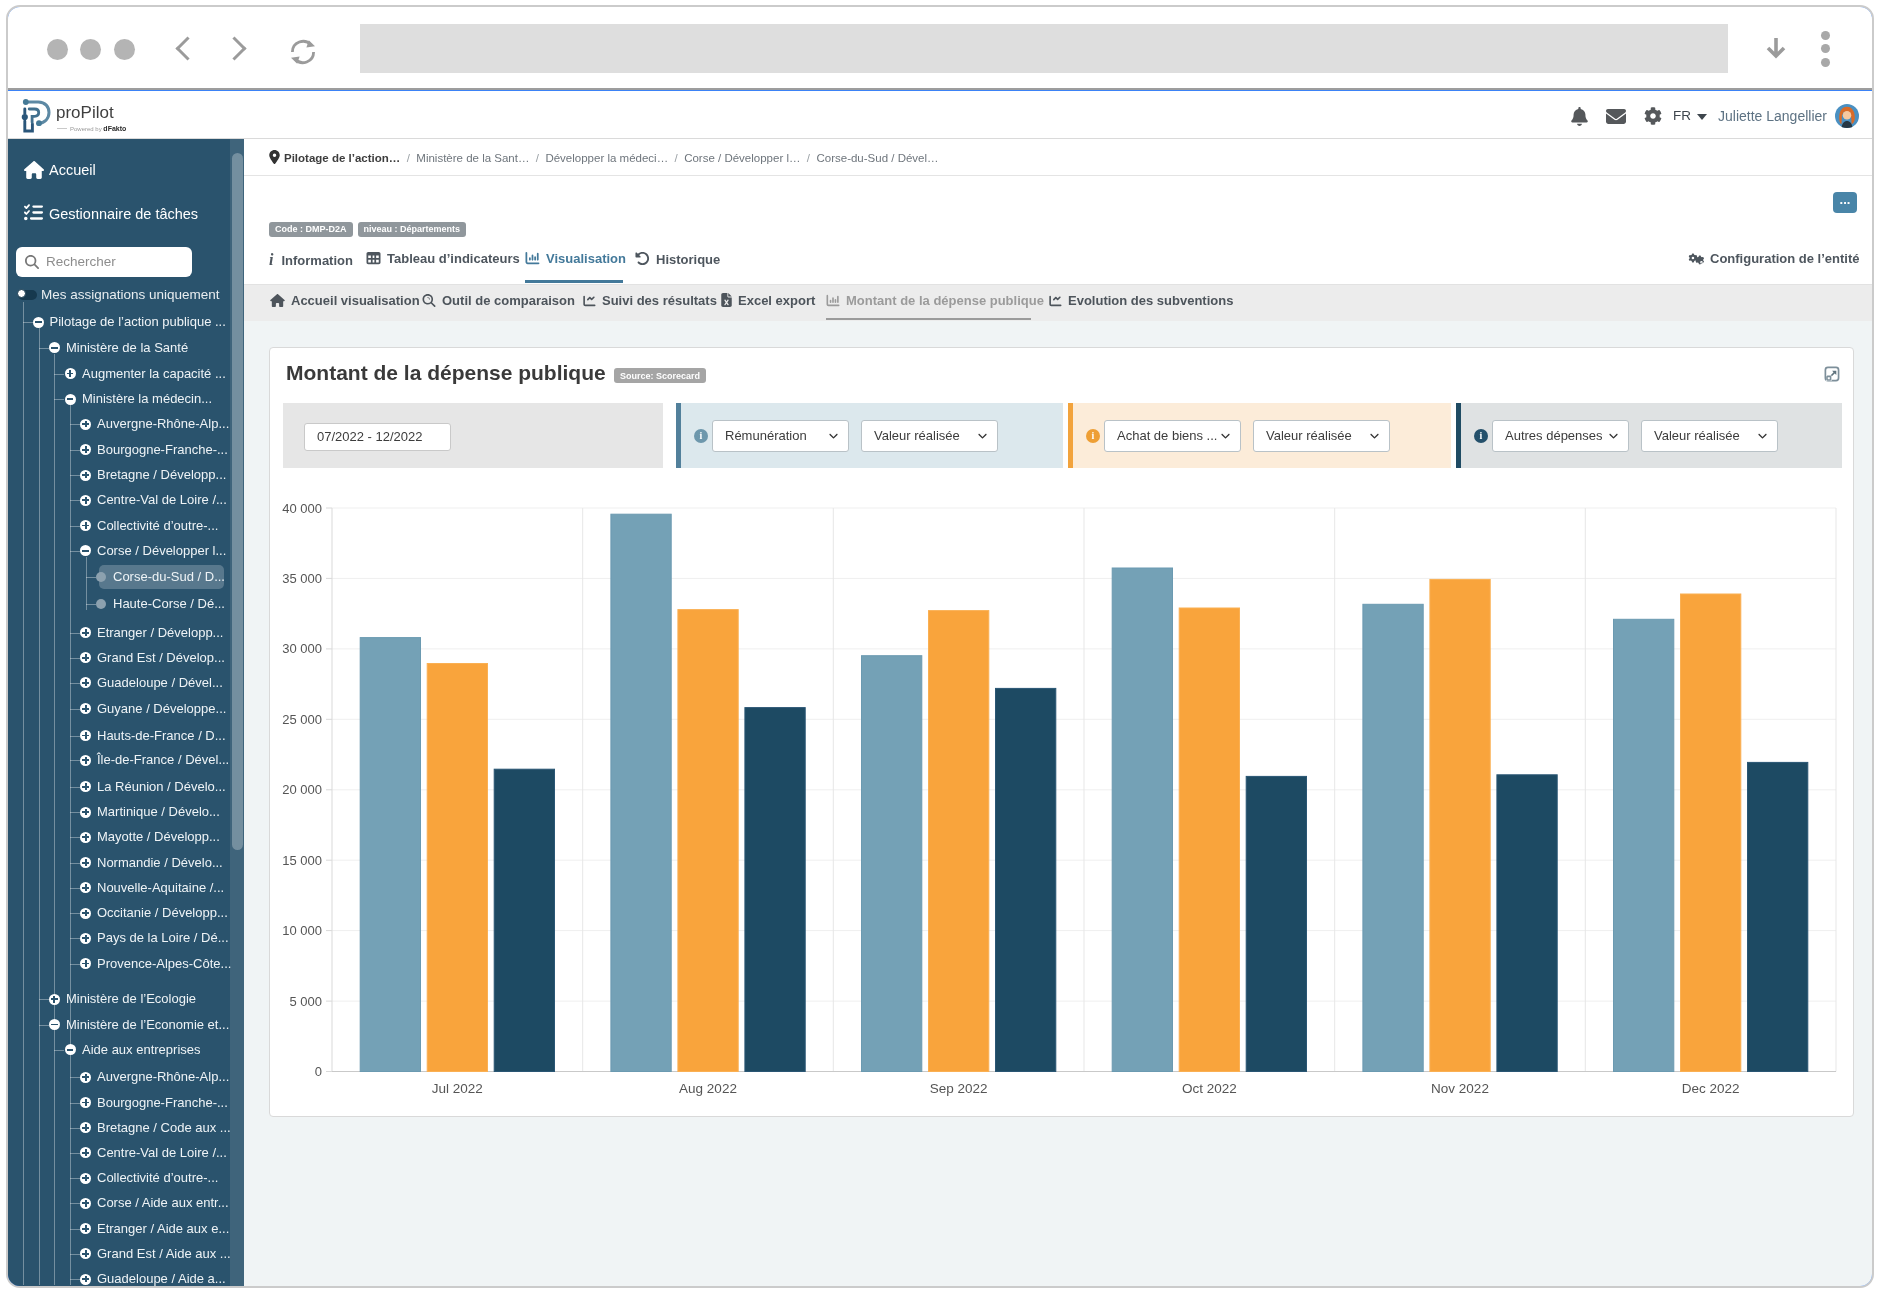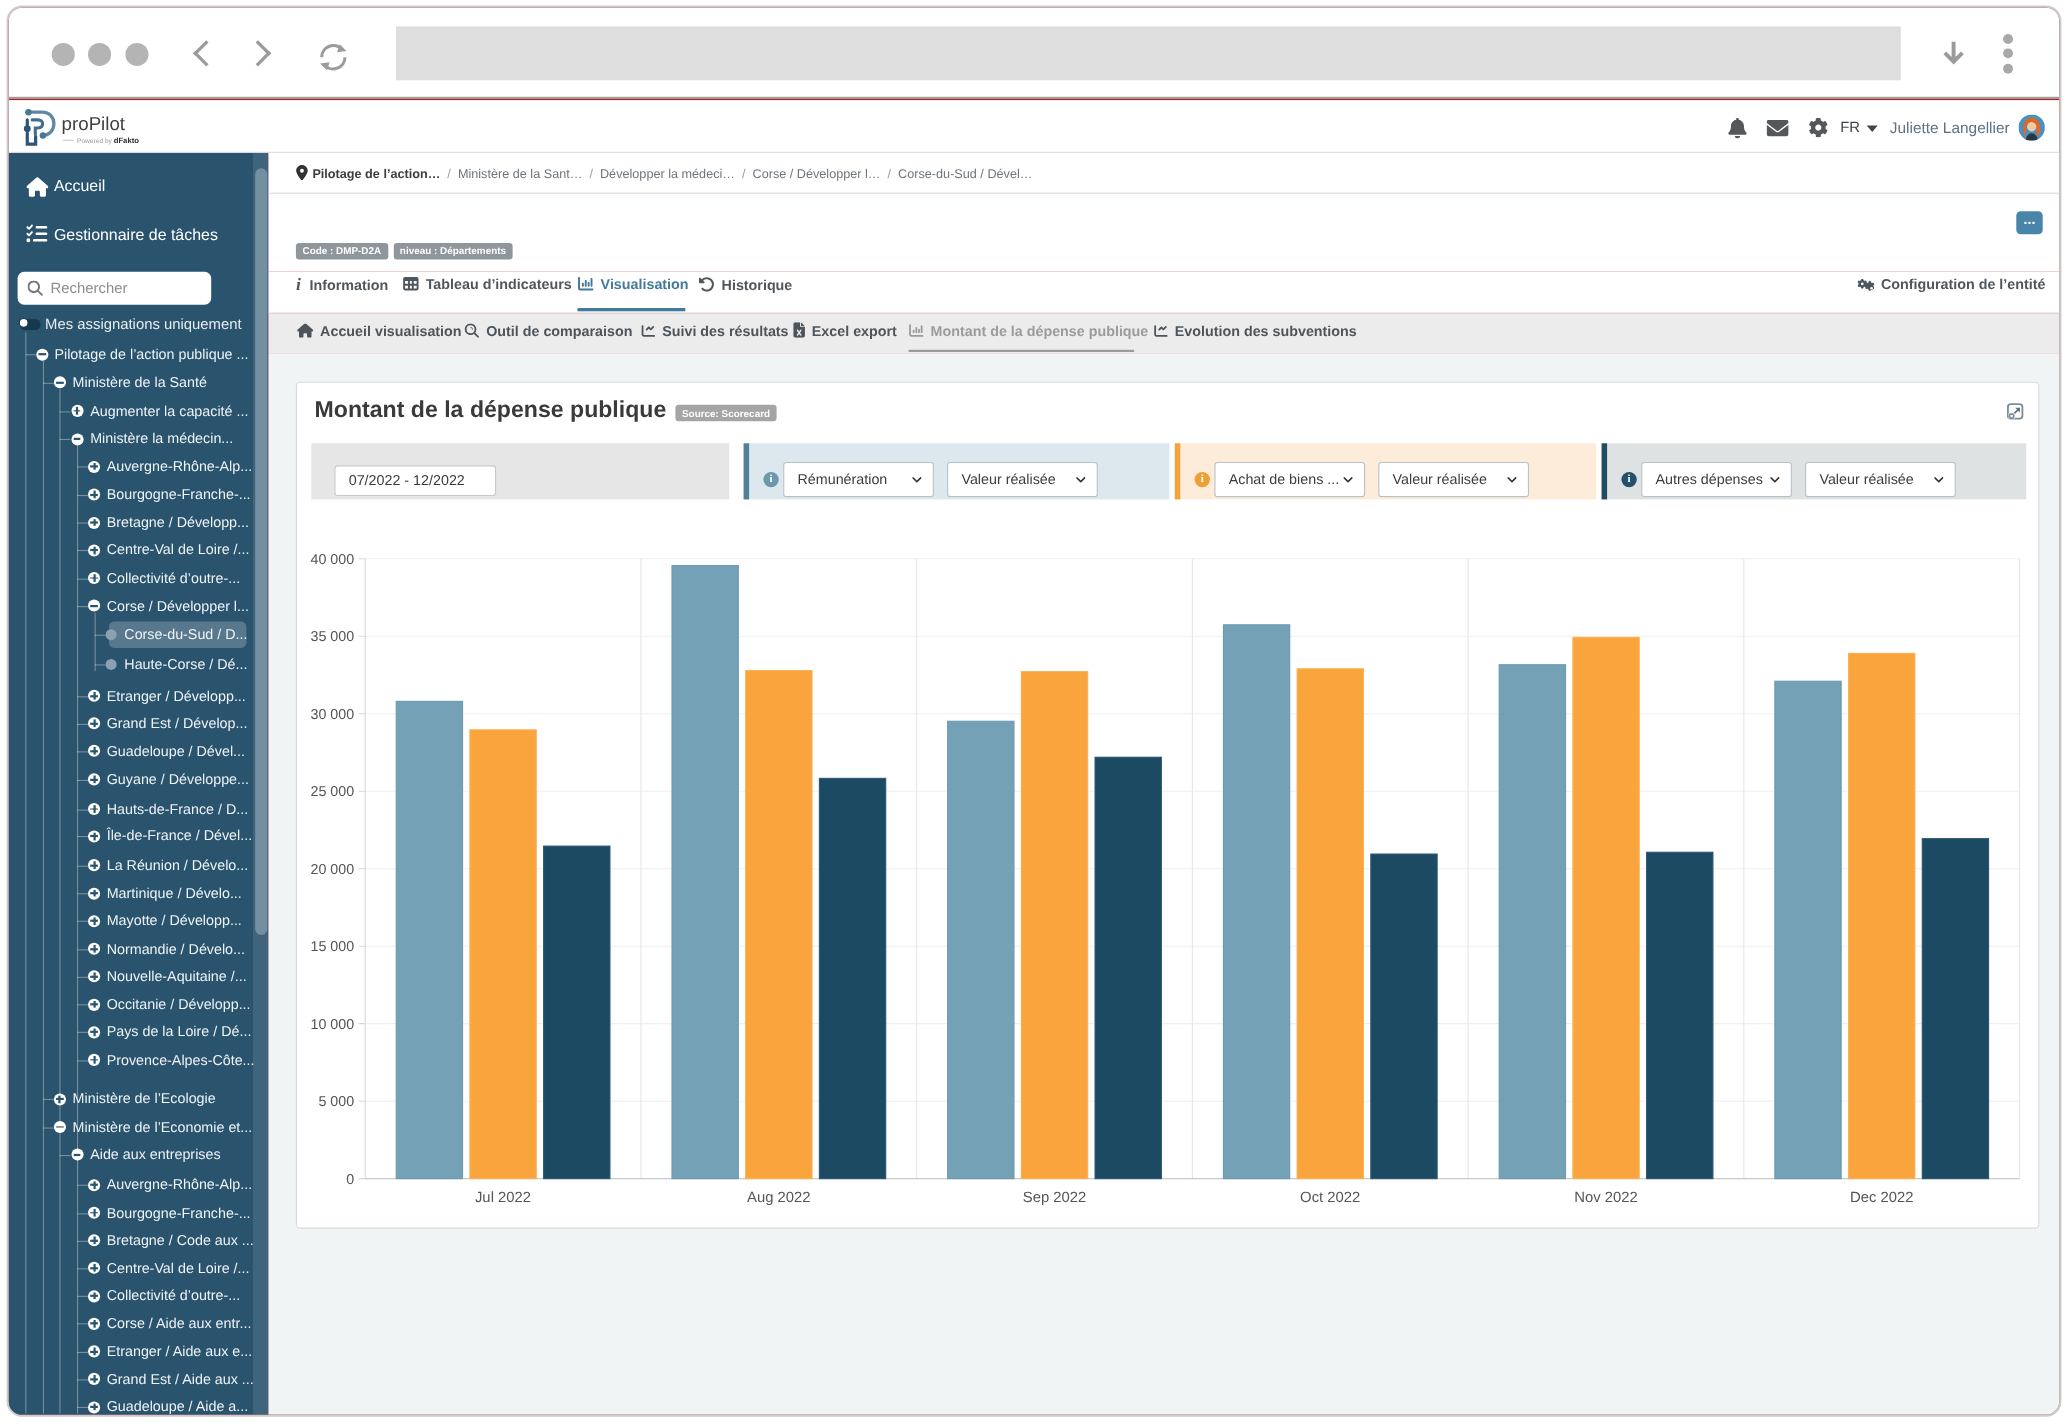--- a/index.html
+++ b/index.html
@@ -1,16 +1,16 @@
 <!DOCTYPE html>
 <html><head><meta charset="utf-8"><style>
 *{margin:0;padding:0;box-sizing:border-box}
 html,body{width:1879px;height:1293px;background:#fff;font-family:"Liberation Sans",sans-serif;overflow:hidden}
 .abs{position:absolute}
-.win{position:absolute;left:6px;top:5px;width:1868px;height:1283px;border:2px solid #cbcbcb;border-radius:14px;background:#b91c1c;overflow:hidden}
+.win{position:absolute;left:6px;top:5px;width:1868px;height:1283px;border:2px solid #cbcbcb;border-radius:14px;background:#3b82f6;overflow:hidden}
 
 .chrome{position:absolute;left:0;top:0;width:100%;height:83px;background:#fff;border-bottom:2px solid #9d9d9d}
 .dot{position:absolute;border-radius:50%;background:#b4b4b4}
 .chev{position:absolute;width:17px;height:17px;border-top:3.6px solid #9b9b9b;border-right:3.6px solid #9b9b9b}
 .urlbar{position:absolute;left:352px;top:17px;width:1368px;height:49px;background:#dedede}
 
 .apphead{position:absolute;left:0;top:84px;width:100%;height:48px;background:#fff;border-bottom:1px solid #dadada}
 
 .sidebar{position:absolute;left:0;top:132px;width:236px;height:1151px;background:#2a536d;border-bottom-left-radius:12px;overflow:hidden;color:#ecf1f4}
 .snav{position:absolute;left:41px;font-size:14.5px;color:#fff}
@@ -30,21 +30,21 @@
 .bcbar{position:absolute;left:236px;top:132px;width:1632px;height:37px;background:#fff;border-bottom:1px solid #e4e4e4;font-size:11.5px;color:#6e757c}
 .titlesec{position:absolute;left:236px;top:169px;width:1632px;height:71px;background:#fff}
 h1{font-size:17.5px;font-weight:700;color:#3e3e3e}
 .badge{display:inline-block;background:#90979c;color:#fff;font-size:9px;font-weight:700;border-radius:3px;padding:2.5px 6px;margin-right:5px}
 .tabs{position:absolute;left:236px;top:240px;width:1632px;height:38px;background:#fff;border-bottom:1px solid #e2e2e2}
 .tab{position:absolute;top:4px;font-size:13px;font-weight:600;color:#4e565e;white-space:nowrap}
 .subtabs{position:absolute;left:236px;top:278px;width:1632px;height:36px;background:#ececec}
 .stab{position:absolute;top:8px;font-size:13px;font-weight:600;color:#4d545b;white-space:nowrap}
 .content{position:absolute;left:236px;top:314px;width:1632px;height:969px;background:#f0f4f5}
 .card{position:absolute;left:25px;top:26px;width:1585px;height:770px;background:#fff;border:1px solid #d9d9d9;border-radius:4px}
-.seg{position:absolute;top:55px;height:51px}
+.seg{position:absolute;top:55px;height:65px}
 .fsel{position:absolute;top:17px;height:32px;background:#fff;border:1px solid #b9c2c7;border-radius:3px;font-size:13px;color:#3c3c3c;line-height:30px;padding-left:12px}
 .fsel svg{position:absolute;right:9px;top:10px}
 .info{position:absolute;top:26px;width:14px;height:14px;border-radius:50%;color:#fff;font-size:10px;font-weight:700;text-align:center;line-height:14px;font-family:"Liberation Serif",serif}
 </style></head><body>
 <div class="win">
     <div class="chrome">
       <div class="dot" style="left:38.5px;top:31.5px;width:21px;height:21px"></div>
       <div class="dot" style="left:71.5px;top:31.5px;width:21px;height:21px"></div>
       <div class="dot" style="left:105.5px;top:31.5px;width:21px;height:21px"></div>
       <div class="chev" style="left:171px;top:33px;transform:rotate(-135deg)"></div>

